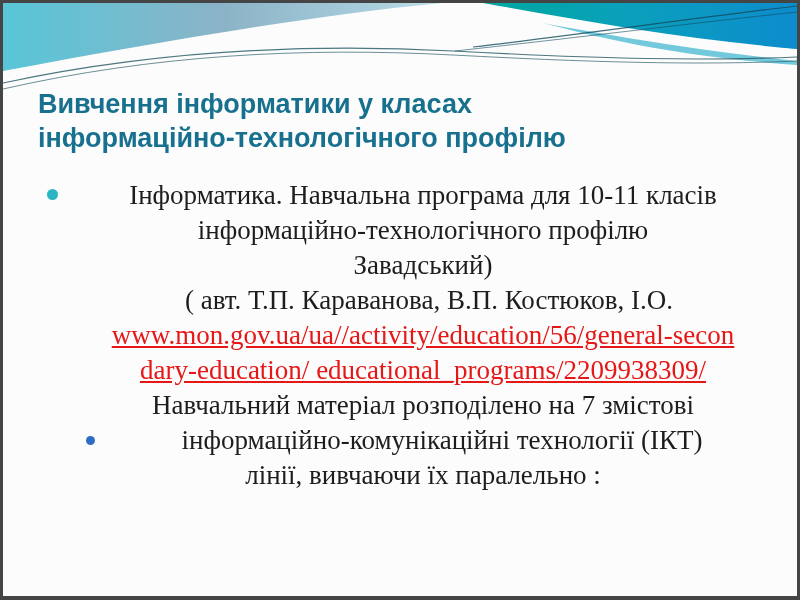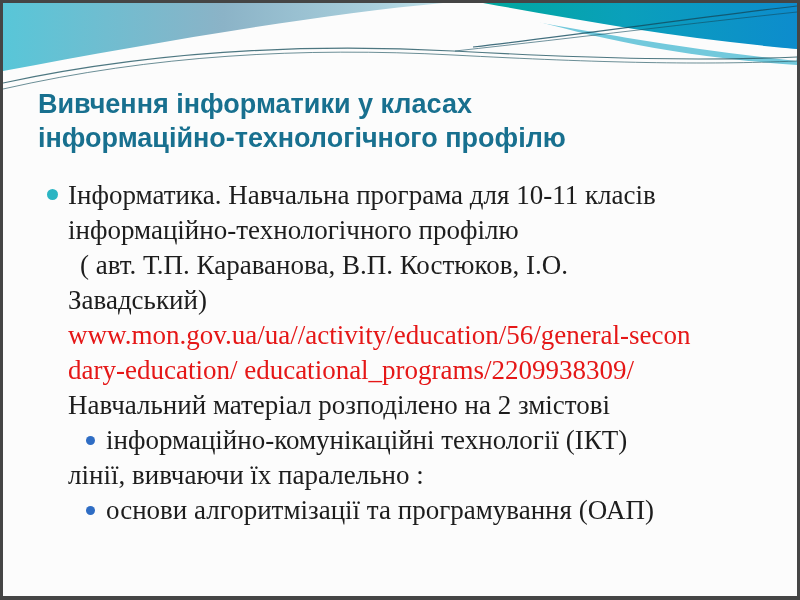--- a/index.html
+++ b/index.html
@@ -45,26 +45,28 @@
     font-size: 27px;
     line-height: 35px;
     color: var(--body-text-color, #1d1d1d);
   }
 
   .line {
     position: relative;
     height: 35px;
     padding-left: 30px;
     white-space: nowrap;
+    text-align: center;
   }
   .line.indent { padding-left: 42px; }
   .line.sub    { padding-left: 68px; }
 
   .line.link {
     color: var(--link-color, #e51717);
+    text-decoration: underline;
     cursor: pointer;
   }
 
   .dot {
     position: absolute;
     border-radius: 50%;
   }
   .dot-teal {
     left: 9px; top: 11px;
     width: 11px; height: 11px;
@@ -116,32 +118,28 @@
   </h1>
 
   <div class="body">
 
     <div class="line">
       <span class="dot dot-teal"></span>
       <span>Інформатика. Навчальна програма для 10-11 класів</span>
     </div>
     <div class="line">інформаційно-технологічного профілю</div>
 
+    <div class="line">Завадський)</div>
     <div class="line indent">( авт. Т.П. Караванова, В.П. Костюков, І.О.</div>
-    <div class="line">Завадський)</div>
 
     <div class="line link">www.mon.gov.ua/ua//activity/education/56/general-secon</div>
     <div class="line link">dary-education/ educational_programs/2209938309/</div>
 
-    <div class="line">Навчальний матеріал розподілено на 2 змістові</div>
+    <div class="line">Навчальний матеріал розподілено на 7 змістові</div>
     <div class="line sub">
       <span class="dot dot-blue"></span>
       <span>інформаційно-комунікаційні технології (ІКТ)</span>
     </div>
 
     <div class="line">лінії, вивчаючи їх паралельно :</div>
-    <div class="line sub">
-      <span class="dot dot-blue"></span>
-      <span>основи алгоритмізації та програмування (ОАП)</span>
-    </div>
 
   </div>
 </div>
 
 </body></html>

